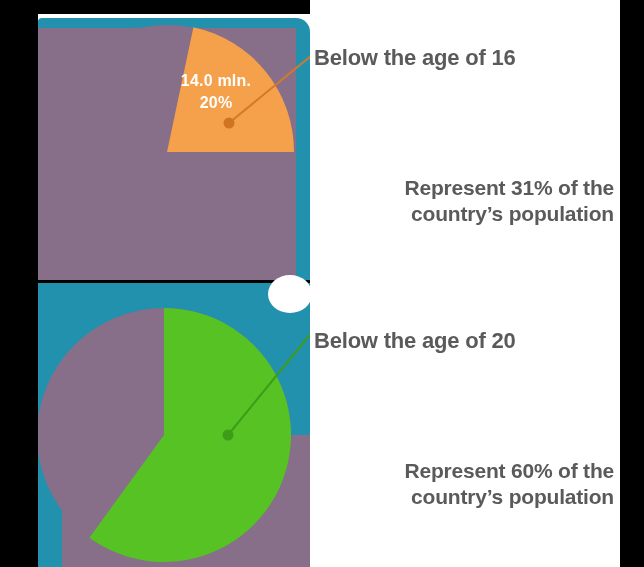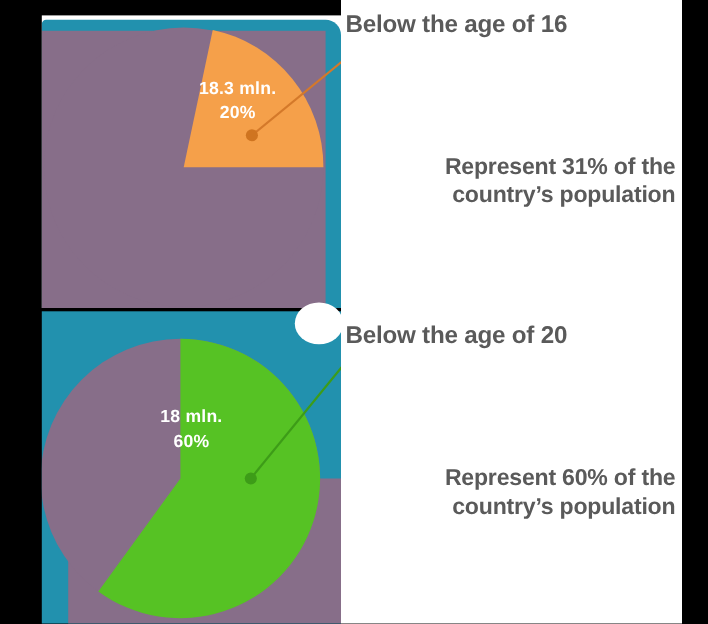--- a/index.html
+++ b/index.html
@@ -119,20 +119,21 @@
     width: 310px;
     height: 567px;
     background: #ffffff;
   }
   .txt {
     position: absolute;
     color: #5a5a5a;
     font-family: "Liberation Sans", sans-serif;
     font-weight: bold;
     letter-spacing: -0.2px;
+    margin-top: 36px;
   }
   .txt-head {
     font-size: 22px;
     line-height: 26px;
     white-space: nowrap;
   }
   .txt-body {
     font-size: 21px;
     line-height: 26px;
     width: 300px;
@@ -158,42 +159,38 @@
 
         <circle cx="129" cy="138" r="127" fill="#876e89"></circle>
 
         <path d="M 129 138 L 155.40 13.23 A 127 127 0 0 1 256 138 Z" fill="#f5a04a"></path>
 
         <line x1="191" y1="109" x2="290" y2="28" stroke="#d4792a" stroke-width="2"></line>
         <circle cx="191" cy="109" r="5.5" fill="#cf7420"></circle>
       </svg>
 
       <div class="slice-label" style="left:118px; top:56px; width:120px;">
-        <span class="ln">18.3 mln.</span>
+        <span class="ln">14.0 mln.</span>
         <span class="ln">20%</span>
       </div>
     </div>
 
     <div class="panel-bottom">
       <div class="plate"></div>
 
       <svg class="pie-svg" width="272" height="284" viewBox="0 0 272 284">
 
         <circle cx="126" cy="152" r="127" fill="#876e89"></circle>
 
         <path d="M 126 152 L 126 25 A 127 127 0 1 1 51.36 254.75 Z" fill="#56c224"></path>
 
         <line x1="190" y1="152" x2="288" y2="32" stroke="#3d9c18" stroke-width="2"></line>
         <circle cx="190" cy="152" r="5.5" fill="#3d9c18"></circle>
       </svg>
 
-      <div class="slice-label" style="left:76px; top:86px; width:120px;">
-        <span class="ln">18 mln.</span>
-        <span class="ln">60%</span>
-      </div>
     </div>
   </div>
 
   <div class="lens"></div>
 
   <div class="text-col">
 
     <div class="txt txt-head t1">Below the age of 16</div>
 
     <div class="txt txt-body t2">

